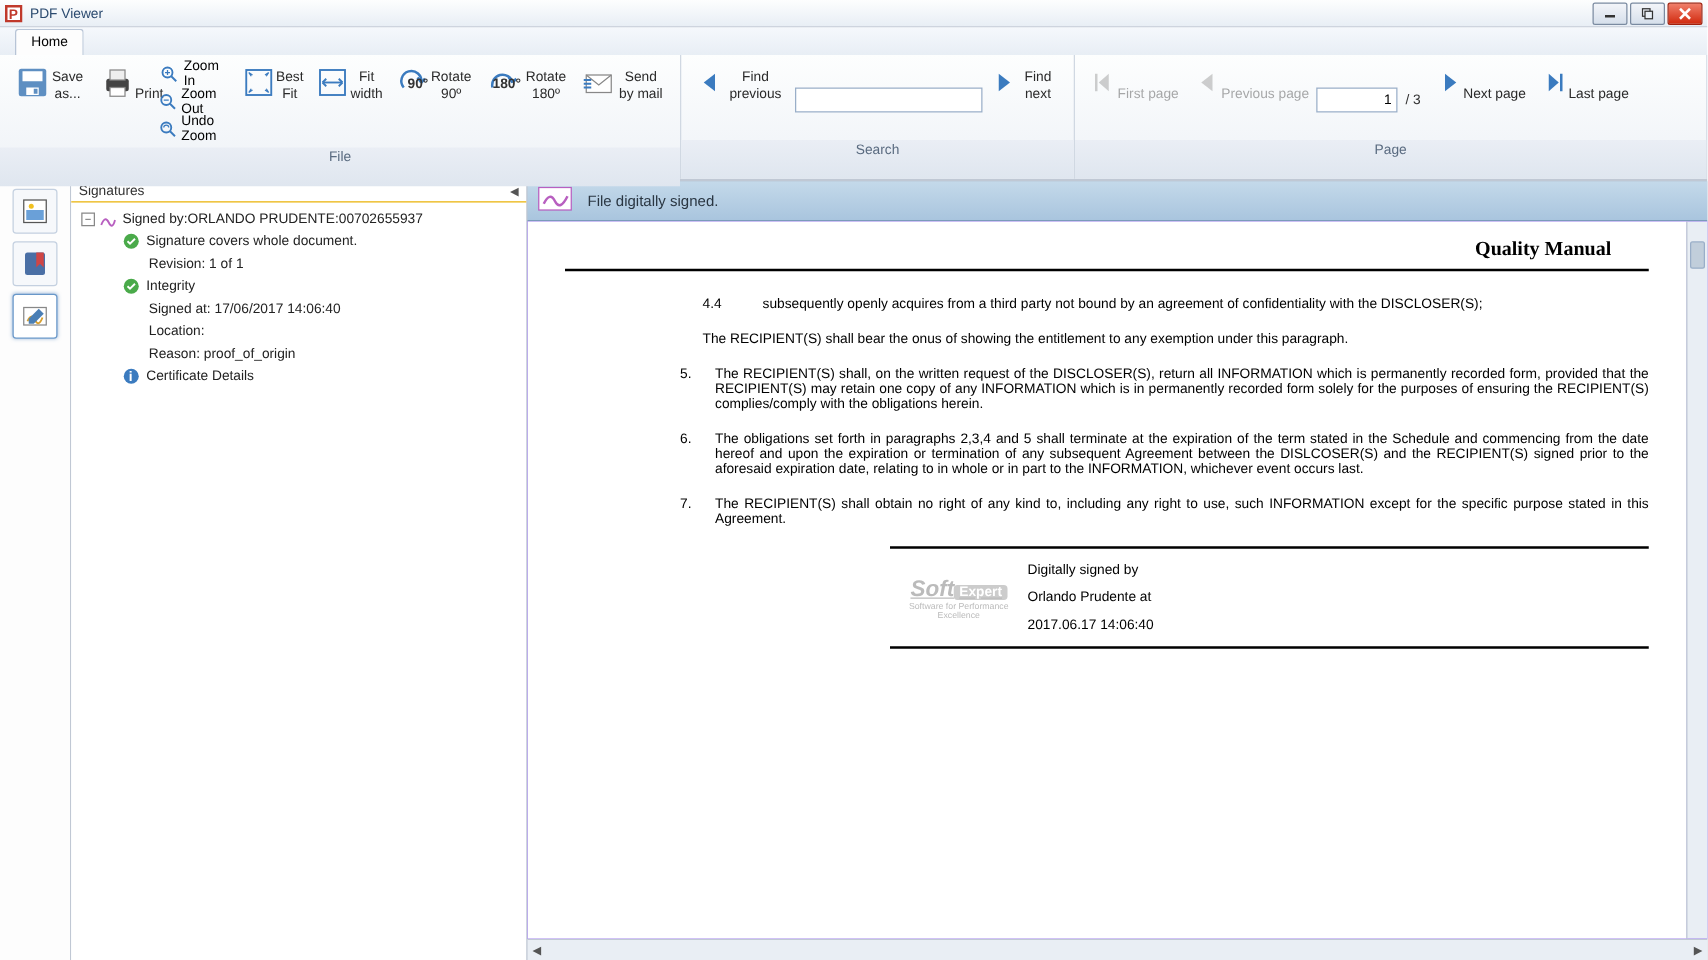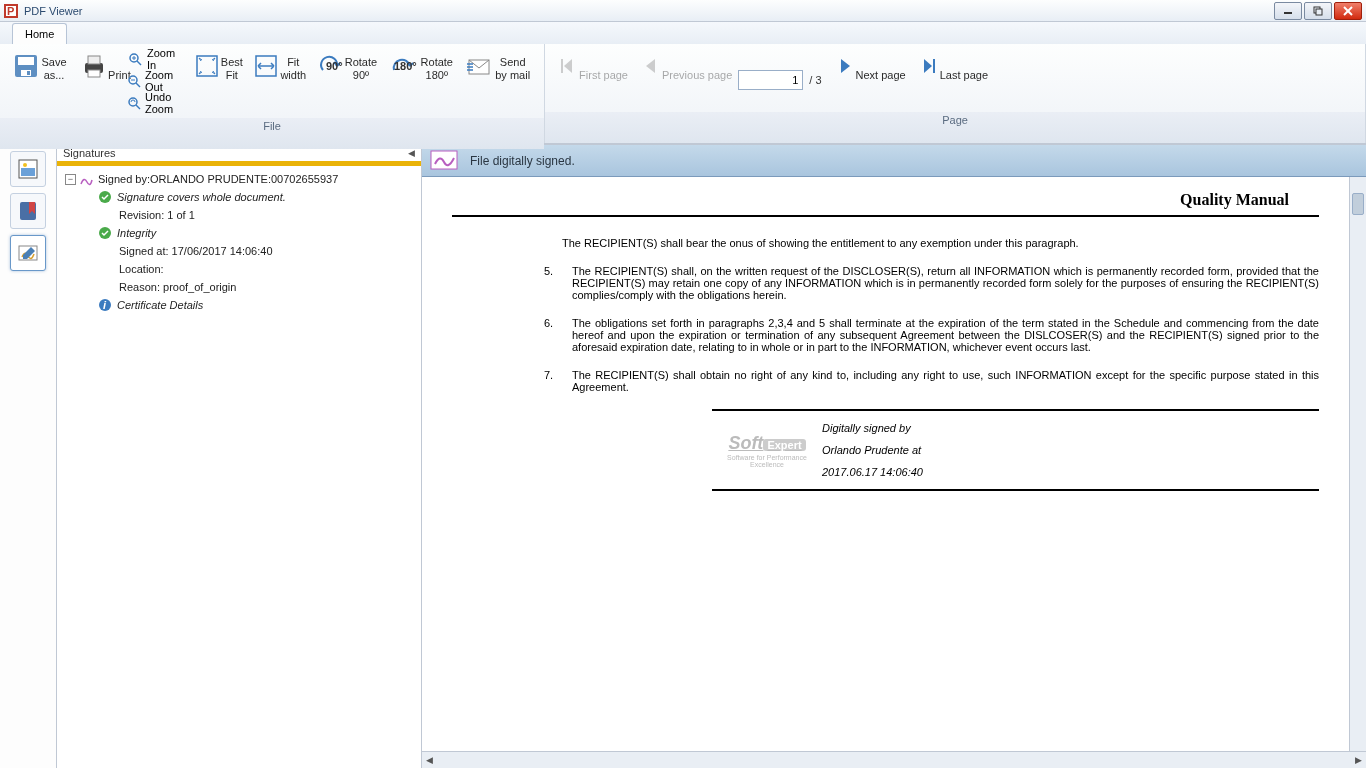--- a/index.html
+++ b/index.html
@@ -32,27 +32,27 @@
 .page-input { width: 65px; height: 20px; border: 1px solid #99aec8; text-align: right; padding: 0 4px; margin-top: 22px; }
 .page-slash { margin: 26px 6px 0; color: #333; }
 .disabled .lbl, .disabled svg { opacity: 0.4; }
 
 .workspace { height: 624px; display: flex; border-top: 1px solid #c0c8d4; }
 .sidebar-left { width: 57px; background: #fdfdfd; border-right: 1px solid #c0c8d4; display: flex; flex-direction: column; align-items: center; padding-top: 6px; gap: 6px; }
 .side-tab { width: 36px; height: 36px; border: 1px solid #c4d0e0; border-radius: 3px; display: flex; align-items: center; justify-content: center; cursor: pointer; background: #f6f8fb; }
 .side-tab.active { background: #fff; border-color: #6998c9; box-shadow: 0 0 3px rgba(80,130,190,0.5); }
 
 .sig-panel { width: 365px; border-right: 1px solid #c0c8d4; background: #fff; display: flex; flex-direction: column; }
-.sig-header { padding: 2px 6px; border-bottom: 5px solid #eab308; color: #333; display: flex; justify-content: space-between; align-items: center; }
+.sig-header { padding: 2px 6px; border-bottom: 1px solid #eab308; color: #333; display: flex; justify-content: space-between; align-items: center; }
 .sig-header .arrow { color: #555; cursor: pointer; font-size: 9px; }
 .sig-tree { padding: 4px 8px; color: #222; }
 .tree-row { display: flex; align-items: center; padding: 1px 0; line-height: 16px; }
 .tree-row .tog { width: 11px; height: 11px; font-size: 9px; color: #555; cursor: pointer; display:flex; align-items:center; justify-content:center; border:1px solid #888; margin-right:2px;}
 .tree-row .icon-s { width: 16px; display: flex; align-items: center; justify-content: center; margin-right: 4px; }
-.sig-tree .ind1 { padding-left: 32px; font-style: italic; }
+.sig-tree .ind1 { padding-left: 32px; }
 .sig-tree .ind2 { padding-left: 54px; }
 
 .doc-area { flex: 1; display: flex; flex-direction: column; background: #9aa7b7; }
 .banner { height: 32px; background: linear-gradient(to bottom, #c4d9ea, #a9c5de); display: flex; align-items: center; padding: 0 8px; border-bottom: 1px solid #7b9abb; }
 .banner .sig-icon { margin-right: 10px; }
 .banner .msg { color: #2a3642; font-size: 12px; }
 
 .doc-scroll { flex: 1; display: flex; overflow: hidden; position: relative; background: #8b5cf6; }
 .doc-page { flex: 1; margin: 0 0 0 0; background: #fff; position: relative; overflow: hidden; }
 .doc-vscroll { width: 17px; background: #e9eef4; border-left: 1px solid #c0c8d4; position: relative; }
@@ -68,21 +68,21 @@
 .para-ind { margin: 0 0 16px 110px; text-align: justify; }
 .clause { display: flex; margin: 0 0 16px 92px; }
 .clause .num { width: 28px; flex-shrink: 0; }
 .clause .txt { flex: 1; text-align: justify; }
 
 .sig-block { margin-left: 260px; border-top: 2px solid #000; border-bottom: 2px solid #000; display: flex; padding: 6px 0; align-items:center;}
 .sig-block .logo { width: 110px; text-align: center; }
 .sig-block .logo .l1 { font-style: italic; font-weight: bold; color: #bbb; font-size: 18px; font-family: Arial; text-decoration: underline; }
 .sig-block .logo .l1 .ex { background:#ccc; color:#fff; padding:0 4px; border-radius:3px; font-style:normal;}
 .sig-block .logo .l2 { font-size: 7px; color: #bbb; }
-.sig-block .sig-text { font-family: Arial; font-size: 17px; line-height: 22px; font-style: italic; }
+.sig-block .sig-text { font-family: Arial; font-size: 17px; line-height: 22px; }
 </style>
 </head>
 <body>
 
 <div class="titlebar">
   <span class="app-icon">
     <svg width="14" height="14">
         <rect width="14" height="14" fill="#c0392b"></rect>
         <rect x="2" y="2" width="10" height="10" fill="#fff"></rect>
         <text x="3" y="11" font-size="8" fill="#c0392b" font-family="Arial" font-weight="bold">P</text>
@@ -218,20 +218,42 @@
               <path d="M4 8 L14 16 L24 8" fill="none" stroke="#888"></path>
               <path d="M2 12 L8 12 M2 15 L8 15 M2 18 L8 18" stroke="#3b7bbf" stroke-width="1.5"></path>
             </svg>
           </span>
         <span class="lbl" style="white-space:pre-line">Send by mail</span>
       </div>
     </div>
     <div class="group-label">File</div>
   </div>
 
+  <div class="ribbon-group" style="flex-basis:315px">
+    <div class="group-content">
+      <div class="big-btn">
+        <span class="icon">
+            <svg width="22" height="22">
+              <path d="M15 4 L6 11 L15 18 Z" fill="#3b7bbf"></path>
+            </svg>
+          </span>
+        <span class="lbl">Find previous</span>
+      </div>
+      <input class="search-input" value="" style="">
+      <div class="big-btn">
+        <span class="icon">
+            <svg width="22" height="22">
+              <path d="M7 4 L16 11 L7 18 Z" fill="#3b7bbf"></path>
+            </svg>
+          </span>
+        <span class="lbl">Find next</span>
+      </div>
+    </div>
+    <div class="group-label">Search</div>
+  </div>
 
   <div class="ribbon-group" style="flex:1">
     <div class="group-content">
       <div class="big-btn disabled">
         <span class="icon">
             <svg width="22" height="22">
               <path d="M15 4 L7 11 L15 18 Z" fill="#888"></path>
               <line x1="5" y1="4" x2="5" y2="18" stroke="#888" stroke-width="2"></line>
             </svg>
           </span>
@@ -355,20 +377,24 @@
       <span class="sig-icon"><svg width="30" height="24">
             <rect x="1" y="3" width="26" height="18" fill="#fff" stroke="#b85fc0"></rect>
             <path d="M5 16 Q10 6 14 14 T24 10" fill="none" stroke="#b85fc0" stroke-width="2"></path>
           </svg></span>
       <span class="msg">File digitally signed.</span>
     </div>
     <div class="doc-scroll">
       <div class="doc-page">
         <div class="doc-title">Quality Manual</div>
         <div class="doc-body">
+          <div class="clause-sub">
+              <span class="num">4.4</span>
+              <span class="txt">subsequently openly acquires from a third party not bound by an agreement of confidentiality with the DISCLOSER(S);</span>
+            </div>
           <div class="para-ind">The RECIPIENT(S) shall bear the onus of showing the entitlement to any exemption under this paragraph.</div>
           <div class="clause">
               <span class="num">5.</span>
               <span class="txt">The RECIPIENT(S) shall, on the written request of the DISCLOSER(S), return all INFORMATION which is permanently recorded form, provided that the RECIPIENT(S) may retain one copy of any INFORMATION which is in permanently recorded form solely for the purposes of ensuring the RECIPIENT(S) complies/comply with the obligations herein.</span>
             </div>
           <div class="clause">
               <span class="num">6.</span>
               <span class="txt">The obligations set forth in paragraphs 2,3,4 and 5 shall terminate at the expiration of the term stated in the Schedule and commencing from the date hereof and upon the expiration or termination of any subsequent Agreement between the DISLCOSER(S) and the RECIPIENT(S) signed prior to the aforesaid expiration date, relating to in whole or in part to the INFORMATION, whichever event occurs last.</span>
             </div>
           <div class="clause">

